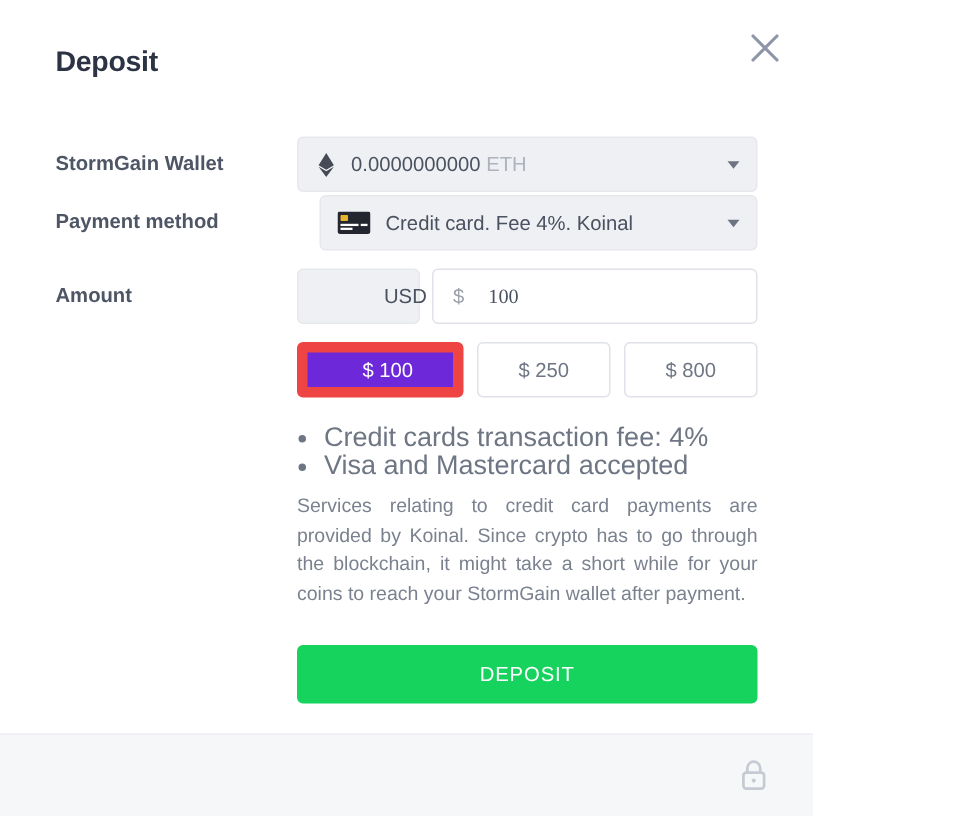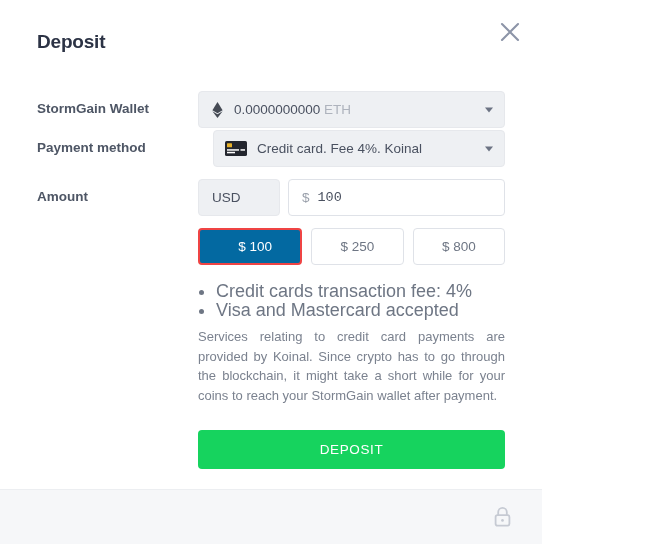--- a/index.html
+++ b/index.html
@@ -136,20 +136,21 @@
     margin-right: 8px;
     height: 37px;
     background: #eef0f3;
     border: 1px solid #e6e8ec;
     border-radius: 4px;
     display: flex;
     align-items: center;
     position: relative;
     box-sizing: border-box;
     cursor: pointer;
+    padding-left: 44px;
   }
   .currency-select .cur-text {
     margin-left: 13px;
     font-size: 13.5px;
     color: #4a5160;
   }
   .amount-input-wrap {
     flex: 1 1 auto;
     height: 37px;
     background: #ffffff;
@@ -161,27 +162,28 @@
   }
   .amount-sign {
     margin-left: 13px;
     margin-right: 8px;
     font-size: 13.5px;
     color: #9aa0ab;
   }
   .amount-input {
     border: none;
     outline: none;
-    font-family: Liberation Mono, monospace;
+    font-family: Liberation Serif, serif;
     font-size: 13.5px;
     color: #4a5160;
     background: transparent;
     flex: 1 1 auto;
     padding: 0;
     height: 100%;
+    margin-left: 8px;
   }
 
   
   .presets {
     position: absolute;
     left: 198px;
     top: 228px;
     right: 37px;
     display: flex;
     gap: 9px;
@@ -195,22 +197,22 @@
     display: flex;
     align-items: center;
     justify-content: center;
     cursor: pointer;
     box-sizing: border-box;
     background: #ffffff;
     border: 1px solid #dfe2e8;
     color: #6e7684;
   }
   .preset-btn.active {
-    background: #0369a1;
-    border: 2px solid #ef4444;
+    background: #6d28d9;
+    border: 7px solid #ef4444;
     color: #ffffff;
     padding-left: 16px;
   }
 
   
   .info-list {
     position: absolute;
     left: 198px;
     top: 282px;
     right: 37px;

